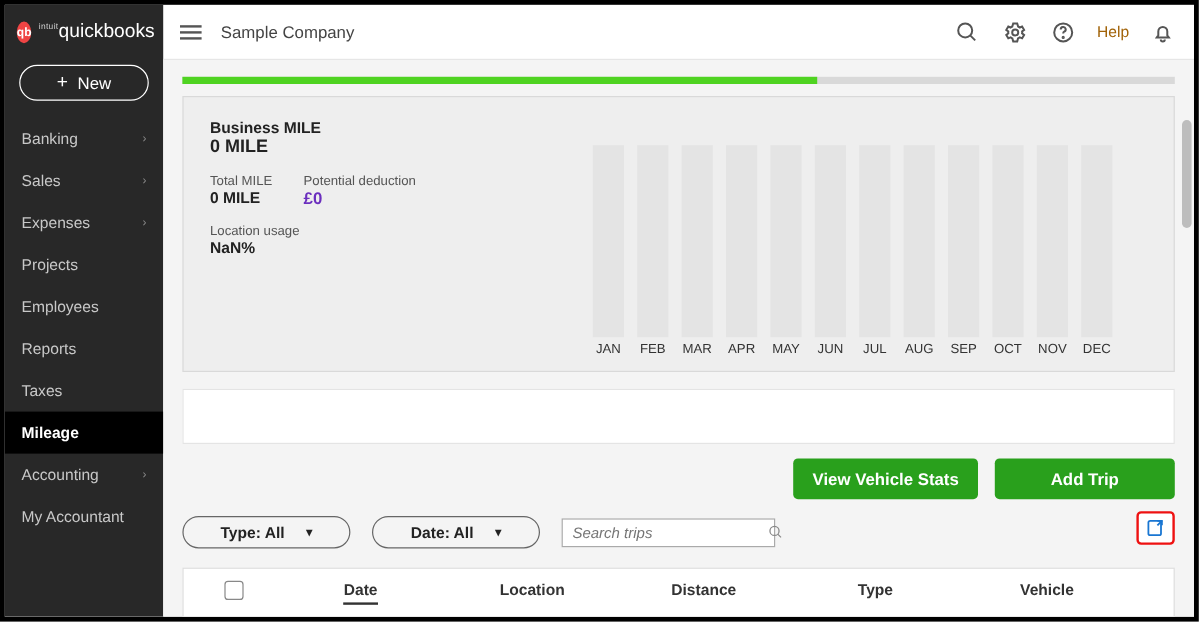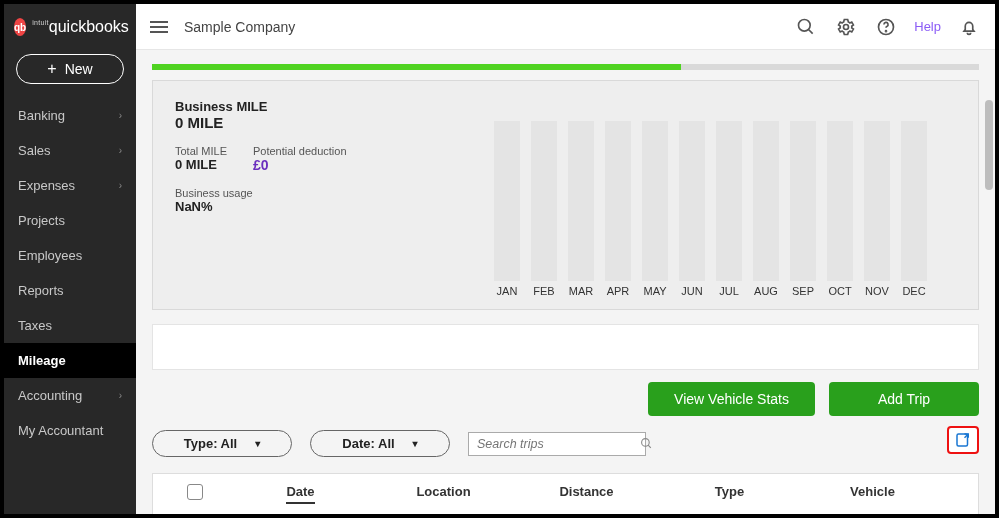--- a/index.html
+++ b/index.html
@@ -19,21 +19,21 @@
   .nav-item .chev{font-size:10px;color:#888;}
 
   
   .main{flex:1;display:flex;flex-direction:column;position:relative;overflow:hidden;}
   .topbar{height:46px;border-bottom:1px solid #e6e6e6;display:flex;align-items:center;padding:0 14px;gap:16px;color:#555;}
   .topbar .hamburger{display:flex;flex-direction:column;gap:3px;cursor:pointer;}
   .topbar .hamburger span{width:18px;height:2px;background:#555;display:block;}
   .company-name{font-size:14px;color:#444;}
   .topbar .spacer{flex:1;}
   .icon-btn{width:24px;height:24px;display:flex;align-items:center;justify-content:center;color:#555;cursor:pointer;}
-  .help-label{font-size:13px;color:#8b5cf6;cursor:pointer;}
+  .help-label{font-size:13px;color:#a16207;cursor:pointer;}
 
   
   .content{flex:1;background:#f4f4f4;display:flex;flex-direction:column;overflow:hidden;position:relative;}
   .scrollregion{padding:0 16px 0 16px;flex:1;overflow:hidden;}
   .progress-track{height:6px;background:#d9d9d9;margin:14px 0 0;}
   .progress-fill{height:100%;background:#4fd321;}
   .card{background:#eeeeee;border:1px solid #d9d9d9;margin-top:10px;padding:18px 22px 12px;display:flex;gap:30px;min-height:230px;}
   .stats{width:260px;color:#333;}
   .stat-block{margin-bottom:14px;}
   .stat-label{font-size:11px;color:#555;}
@@ -41,21 +41,21 @@
   .stat-value.small{font-size:13px;}
   .deduction{color:#6b2fbe;font-weight:700;font-size:14px;}
   .chart{flex:1;display:flex;align-items:flex-end;justify-content:center;}
   .month-row{display:flex;gap:4px;font-family:Georgia, "Times New Roman", serif;font-size:11px;color:#333;}
   .month-col{width:33px;display:flex;flex-direction:column;align-items:center;}
   .month-bar{width:26px;height:160px;background:#e4e4e4;margin-bottom:4px;}
 
   .whitebar{background:#fff;height:46px;margin-top:14px;border:1px solid #e4e4e4;}
 
   .action-row{display:flex;justify-content:flex-end;gap:14px;margin-top:12px;}
-  .green-btn{background:#29a01c;color:#fff;border:none;border-radius:4px;padding:9px 26px;font-size:14px;font-weight:400;cursor:pointer;}
+  .green-btn{background:#29a01c;color:#fff;border:none;border-radius:4px;padding:9px 16px;font-size:14px;font-weight:700;cursor:pointer;}
   .green-btn.lg{min-width:150px;}
 
   .filter-row{display:flex;align-items:center;gap:18px;margin-top:14px;position:relative;}
   .pill{border:1.5px solid #666;border-radius:18px;padding:5px 14px;display:flex;align-items:center;gap:18px;font-size:13px;cursor:pointer;background:#f4f4f4;color:#222;font-weight:600;width:140px;justify-content:center;}
   .pill .chev{font-size:10px;}
   .search-box{border:1px solid #aaa;display:flex;align-items:center;background:#fff;padding:4px 8px;width:178px;}
   .search-box input{border:none;outline:none;font-size:12.5px;font-style:italic;color:#999;flex:1;background:transparent;}
   .search-box .sicon{color:#888;font-size:13px;}
   .export-wrap{position:absolute;right:0;top:-4px;border:2.5px solid #e11;background:#fff;border-radius:4px;padding:3px 5px;}
   .export-icon{color:#1976d2;display:block;}
@@ -178,21 +178,21 @@
               <div class="stat-block">
                 <div class="stat-label">Total MILE</div>
                 <div class="stat-value small">0 MILE</div>
               </div>
               <div class="stat-block">
                 <div class="stat-label">Potential deduction</div>
                 <div class="deduction">£0</div>
               </div>
             </div>
             <div class="stat-block">
-              <div class="stat-label">Business usage</div>
+              <div class="stat-label">Location usage</div>
               <div class="stat-value small">NaN%</div>
             </div>
           </div>
           <div class="chart">
             <div class="month-row" id="months">
                 <div class="month-col">
                   <div class="month-bar"></div>
                   <span>JAN</span>
                 </div>
                 <div class="month-col">

